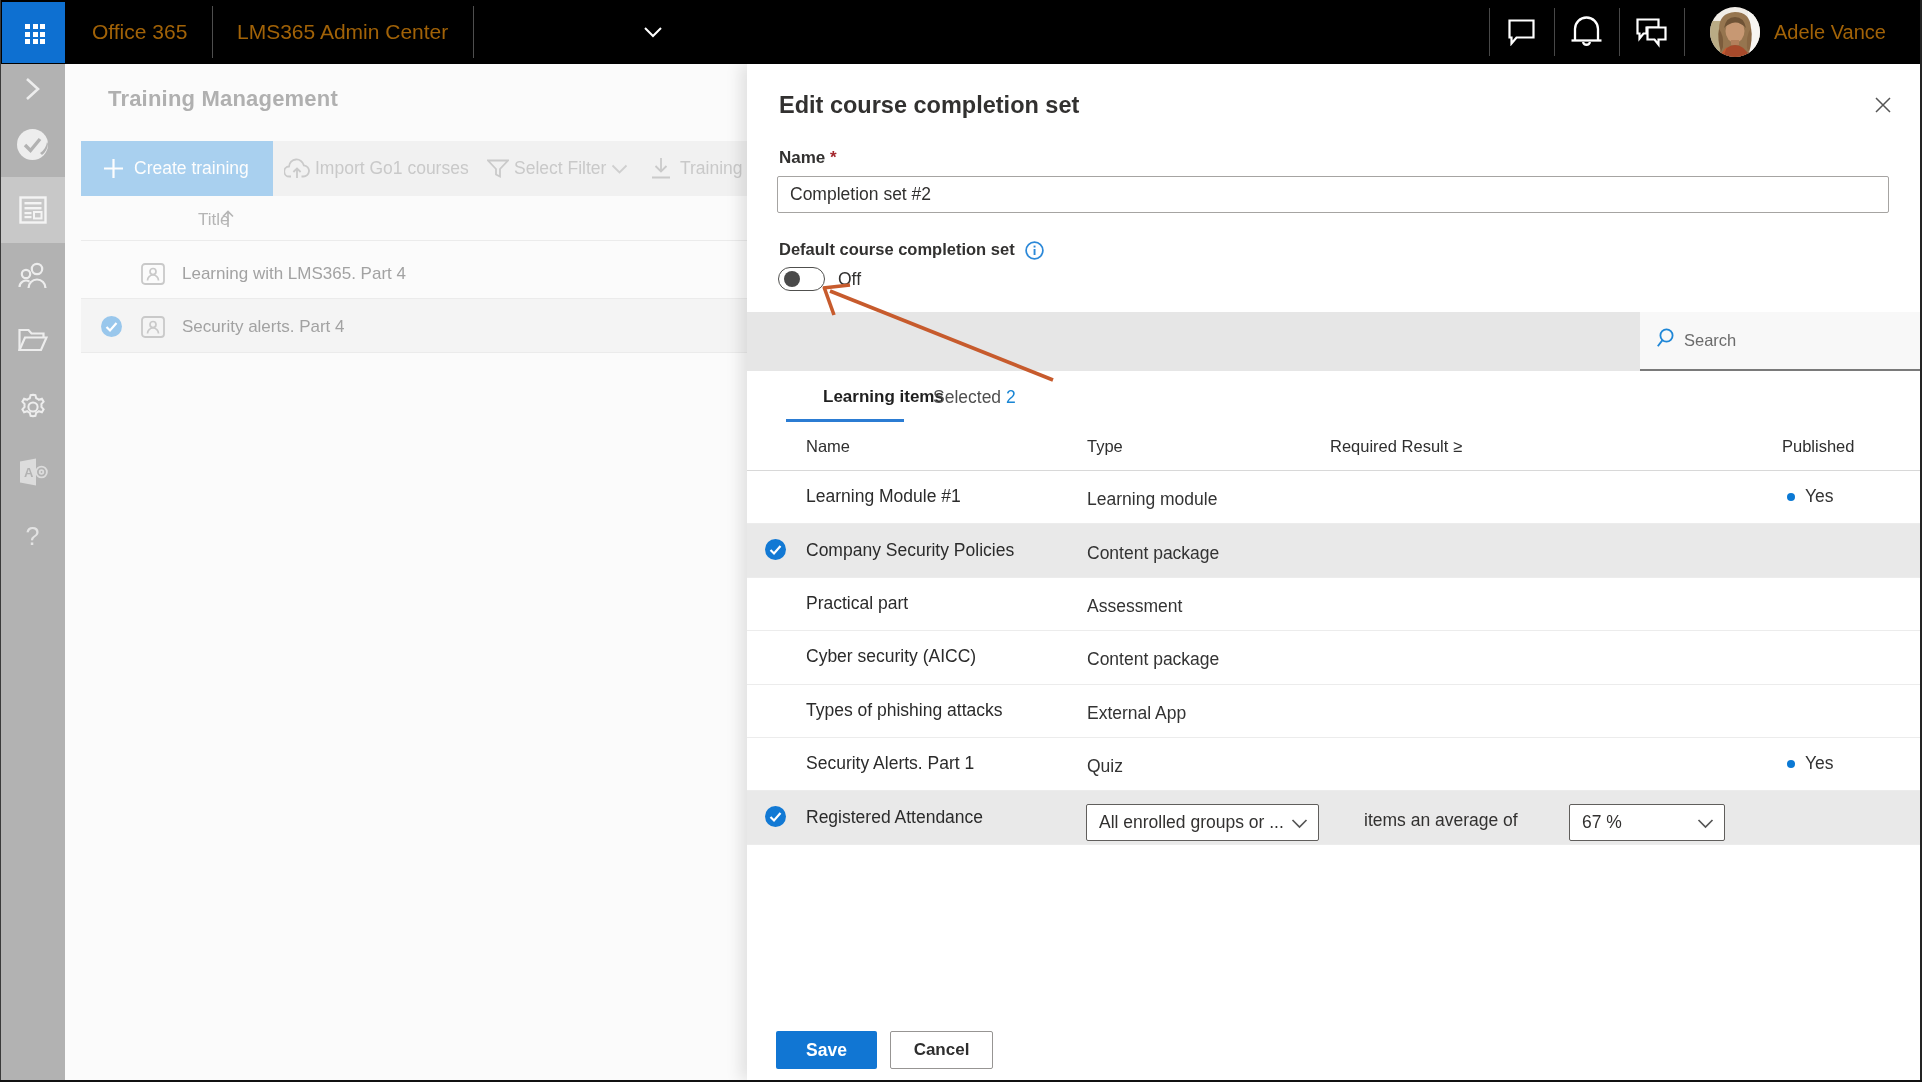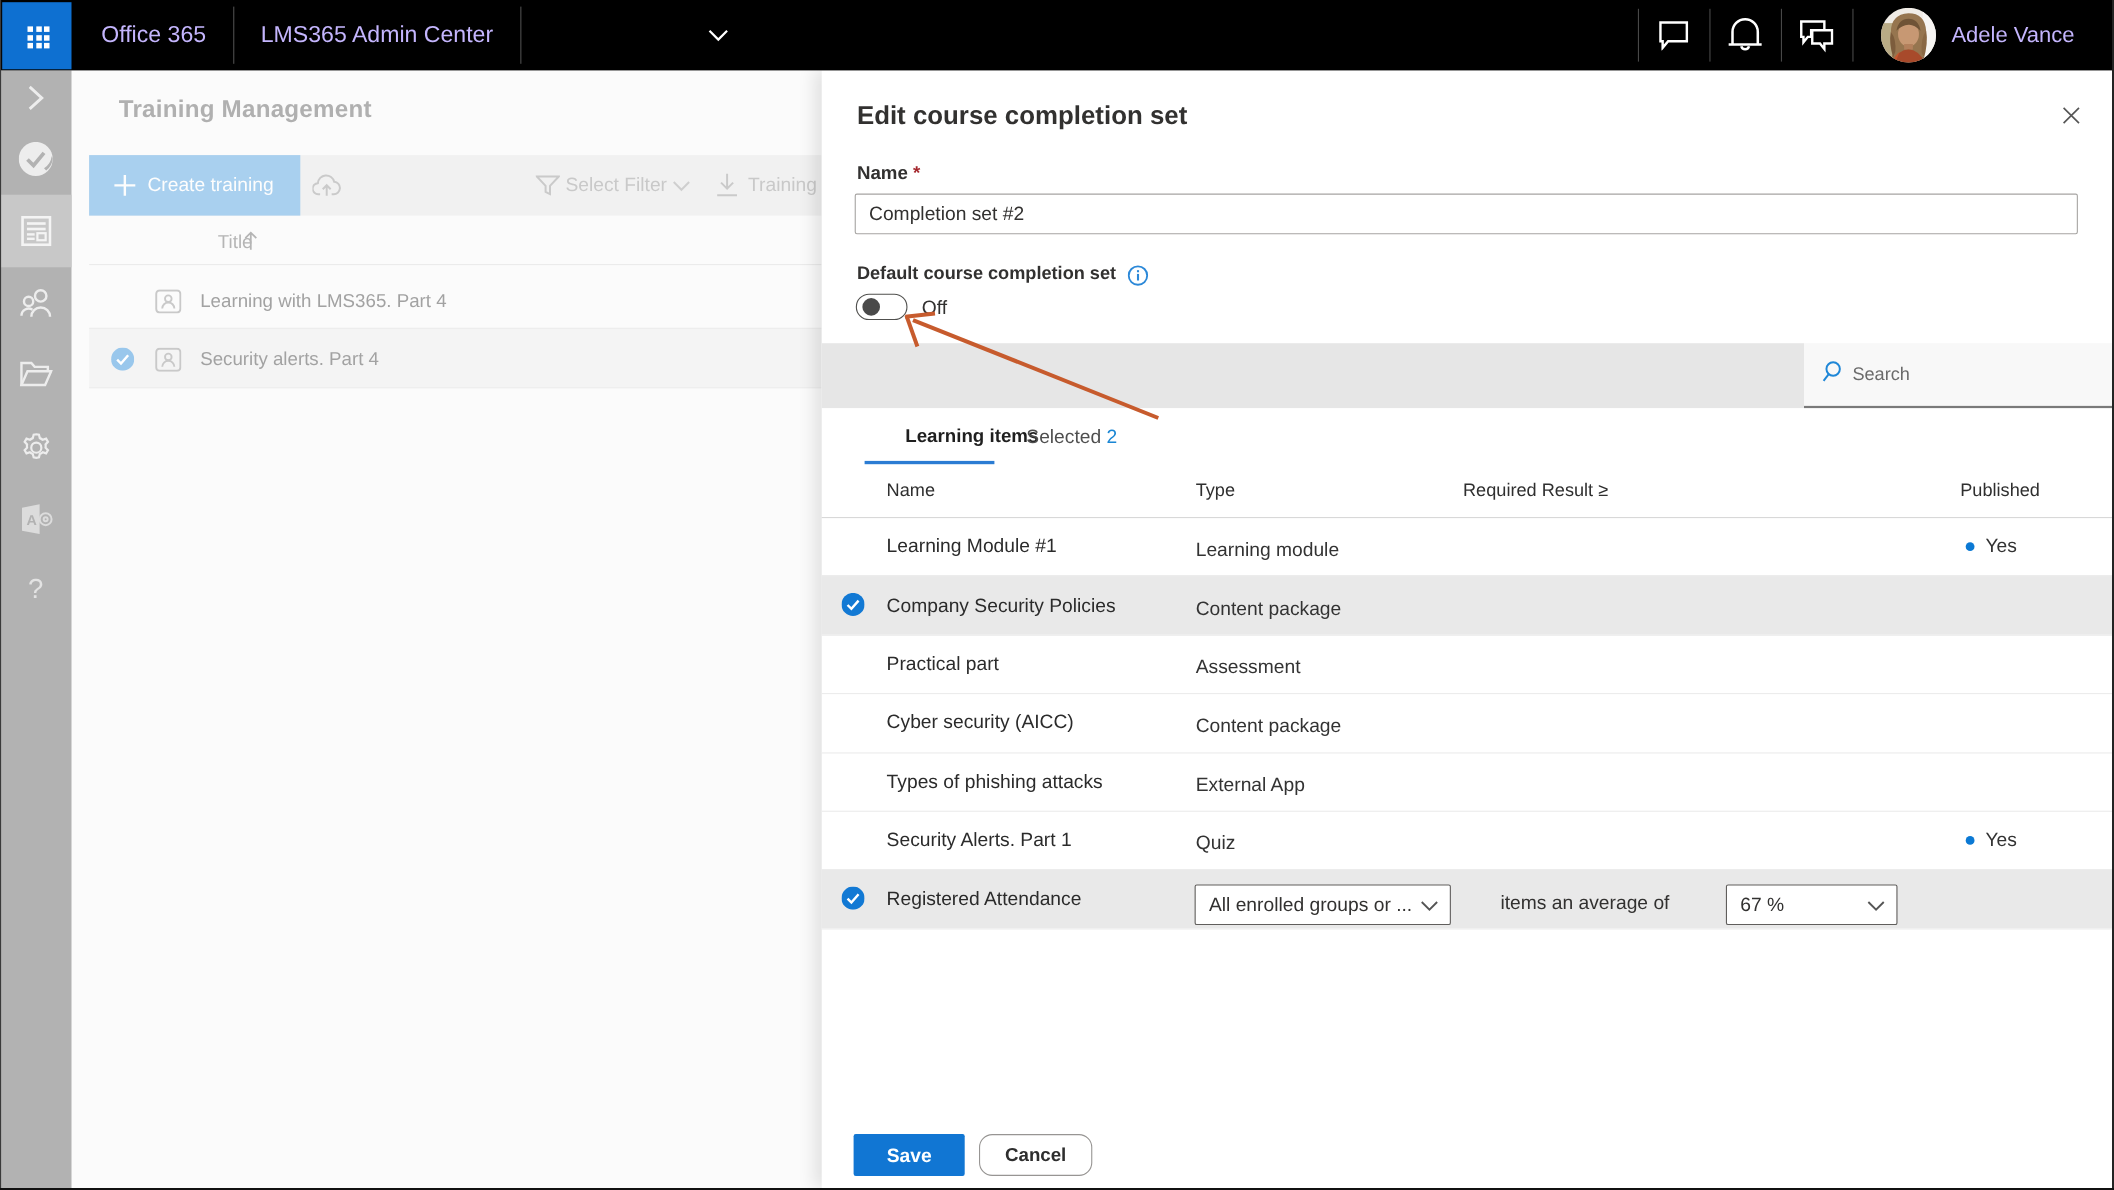--- a/index.html
+++ b/index.html
@@ -6,21 +6,21 @@
   html,body { width:1922px; height:1082px; overflow:hidden; background:#fff;
     font-family:"Liberation Sans", sans-serif; }
   .abs { position:absolute; }
   #stage { position:relative; width:1922px; height:1082px; background:#fbfbfb; }
 
   
   #topbar { left:0; top:0; width:1922px; height:64px; background:#000; z-index:30; }
   #applauncher { left:2px; top:2px; width:63px; height:61px; background:#0e70d1; }
   .waffle { left:23px; top:22px; width:20px; height:20px; }
   .waffle i { position:absolute; width:5px; height:5px; background:#fff; }
-  .tb-txt { color:#c4b5fd; line-height:64px; white-space:nowrap; }
+  .tb-txt { color:#a16207; line-height:64px; white-space:nowrap; }
   .tb-div { top:6px; width:1px; height:52px; background:#4e4e4e; }
   .tb-div2 { top:8px; width:1px; height:48px; background:#484848; }
   #avatar { left:1710px; top:7px; width:50px; height:50px; border-radius:50%; overflow:hidden; }
 
   
   #sidebar { left:0; top:64px; width:65px; height:1016px; background:#b2b2b2; z-index:5; }
   #side-active { left:0; top:113px; width:65px; height:66px; background:#c8c8c8; }
   .sicon { left:0; width:65px; text-align:center; color:#ededed; }
 
   
@@ -66,21 +66,21 @@
   .pubdot { position:absolute; left:1040px; width:8px; height:8px; border-radius:50%; background:#0b79d4; }
   .chk { position:absolute; left:18px; width:21px; height:21px; }
 
   .dd { position:absolute; height:37px; border:1px solid #605e5c; border-radius:2px; background:#fff;
         font-size:17.5px; color:#323130; line-height:35px; padding-left:12px; }
   .ddchev { position:absolute; }
 
   #save-btn { left:29px; top:967px; width:101px; height:38px; background:#1176d3; border-radius:2px;
      color:#fff; font-size:17.5px; font-weight:700; text-align:center; line-height:38px; }
   #cancel-btn { left:143px; top:967px; width:103px; height:38px; background:#fff; border:1px solid #979593;
-     border-radius:12px; color:#2e2e2e; font-size:17px; font-weight:700; text-align:center; line-height:36px; }
+     border-radius:2px; color:#2e2e2e; font-size:17px; font-weight:700; text-align:center; line-height:36px; }
 
   
   #edge-l { left:0; top:0; width:1px; height:1082px; background:#3a3a3a; z-index:40; }
   #edge-r { left:1920px; top:0; width:2px; height:1082px; background:#242424; z-index:40; }
   #edge-b { left:0; top:1080px; width:1922px; height:2px; background:#111; z-index:40; }
 </style>
 </head>
 <body>
 <div id="stage">
 
@@ -201,20 +201,21 @@
       <svg class="abs" style="left:22px; top:17px;" width="21" height="21" viewBox="0 0 21 21">
         <path d="M10.5 1 V20 M1 10.5 H20" stroke="#fdfdfd" stroke-width="2.2"></path>
       </svg>
       <span style="margin-left:53px;">Create training</span>
     </div>
 
     <svg class="abs" style="left:219px; top:93px;" width="26" height="22" viewBox="0 0 26 22">
       <path d="M7 19.5 h-1.5 a5 5 0 0 1 -0.5 -10 a7.5 7.5 0 0 1 14.8 -1.2 a5.6 5.6 0 0 1 -0.8 11.2 h-1.5" fill="none" stroke="#cacaca" stroke-width="1.8"></path>
       <path d="M13 21 v-9 m-3.6 3 l3.6-3.6 3.6 3.6" fill="none" stroke="#cacaca" stroke-width="1.8"></path>
     </svg>
+    <div class="abs tool-item" style="left:250px;">Import Go1 courses</div>
 
     <svg class="abs" style="left:422px; top:95px;" width="22" height="19" viewBox="0 0 22 19">
       <path d="M1 1.5 h20 l-8 8.5 v7.5 l-4-2 v-5.5 z" fill="none" stroke="#cacaca" stroke-width="1.8"></path>
     </svg>
     <div class="abs tool-item" style="left:449px;">Select Filter</div>
     <svg class="abs" style="left:546px; top:100px;" width="17" height="11" viewBox="0 0 17 11">
       <path d="M1.5 1.5 L8.5 8.5 L15.5 1.5" fill="none" stroke="#cfcfcf" stroke-width="1.8"></path>
     </svg>
 
     <svg class="abs" style="left:585px; top:93px;" width="22" height="22" viewBox="0 0 22 22">

